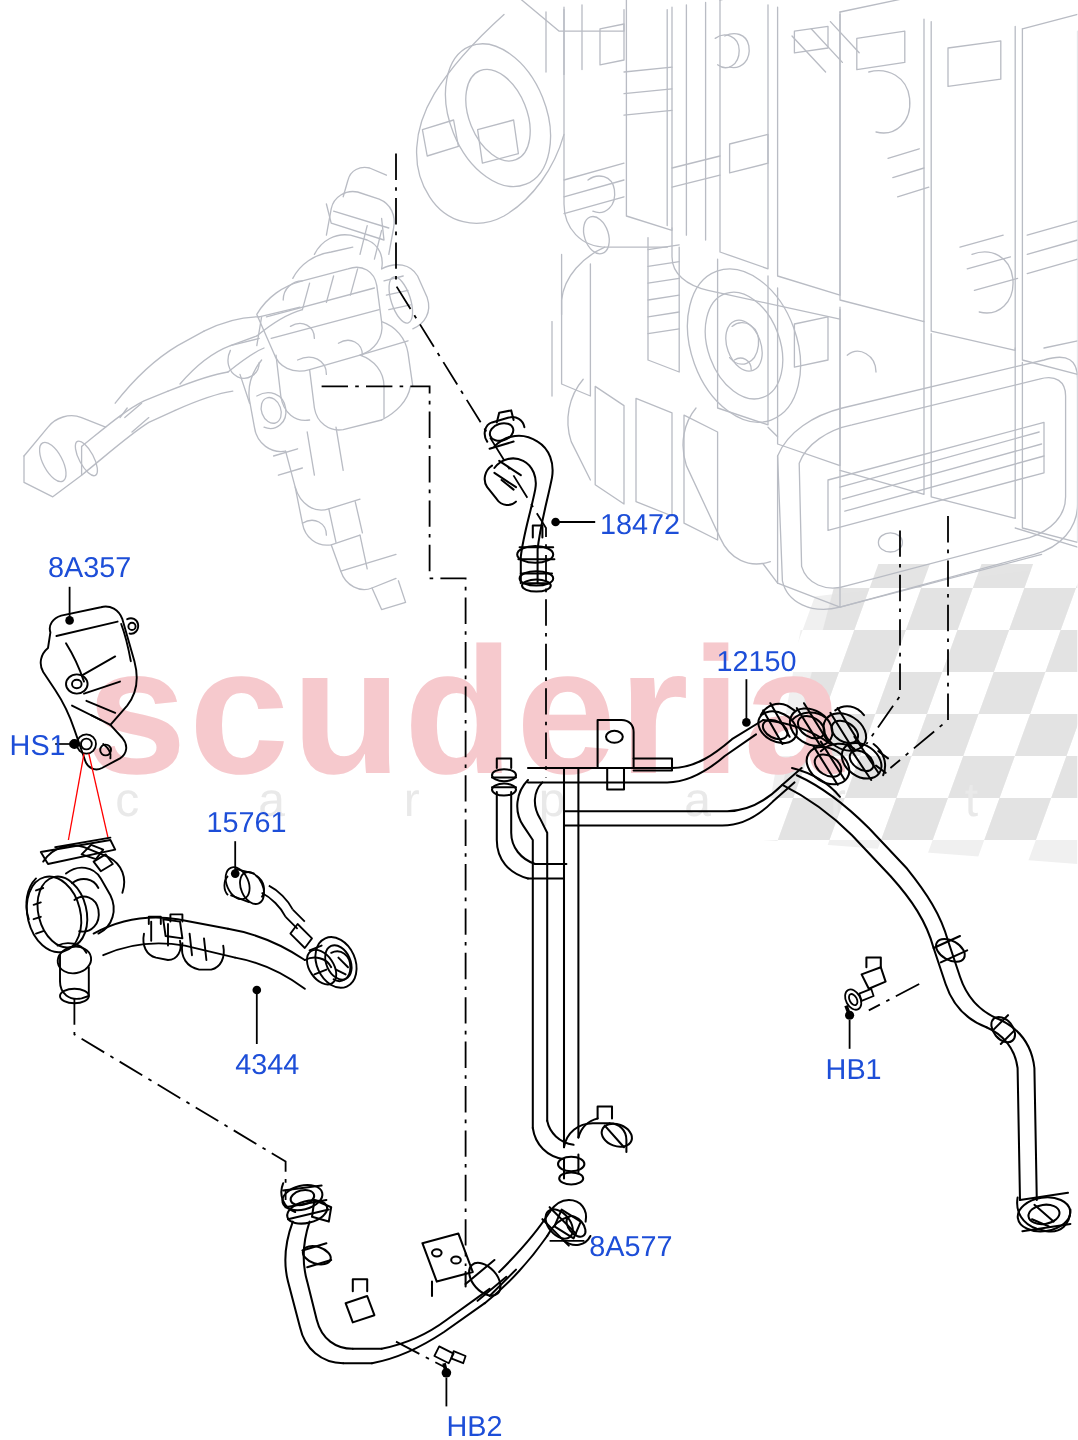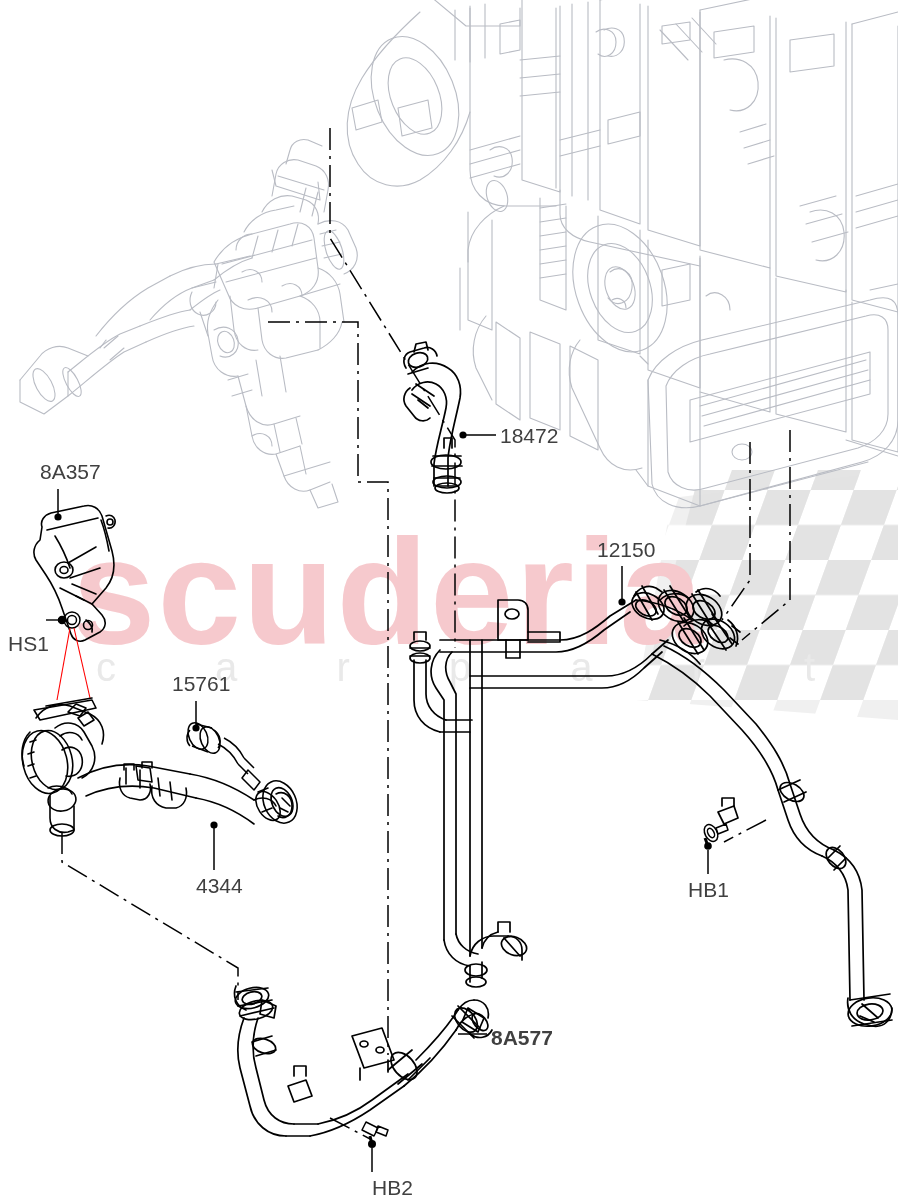--- a/index.html
+++ b/index.html
@@ -26,23 +26,23 @@
   }
   #wm-carparts{
     left:96px; top:645px;
     font-size:40px;
     letter-spacing:44px;
     color:#e9e9e9;
     font-weight:400;
   }
   .lbl{
     position:absolute;
-    color:#404040;
+    color:#1d4ed8;
     font-family:"Liberation Sans", sans-serif;
-    font-size:21px;
+    font-size:24px;
     font-weight:400;
     letter-spacing:0px;
     white-space:nowrap;
   }
 </style>
 </head>
 <body>
 
 <div id="stage">
 
@@ -500,22 +500,22 @@
       <line x1="708" y1="850" x2="708" y2="874"></line>
 
       <line x1="458" y1="1034" x2="487" y2="1034"></line>
 
       <line x1="372" y1="1148" x2="372" y2="1172"></line>
 
     </g>
   </svg>
 
   <div class="lbl" style="left:40px;  top:460px;">8A357</div>
-  <div class="lbl" style="left:8px;   top:632px;">HS1</div>
+  <div class="lbl" style="left:8px;   top:608px;">HS1</div>
   <div class="lbl" style="left:172px; top:672px;">15761</div>
   <div class="lbl" style="left:196px; top:874px;">4344</div>
   <div class="lbl" style="left:500px; top:424px;">18472</div>
   <div class="lbl" style="left:597px; top:538px;">12150</div>
   <div class="lbl" style="left:688px; top:878px;">HB1</div>
-  <div class="lbl" style="left:491px; top:1026px;font-weight:bold;">8A577</div>
+  <div class="lbl" style="left:491px; top:1026px;">8A577</div>
   <div class="lbl" style="left:372px; top:1176px;">HB2</div>
 
 </div>
 
 </body></html>

